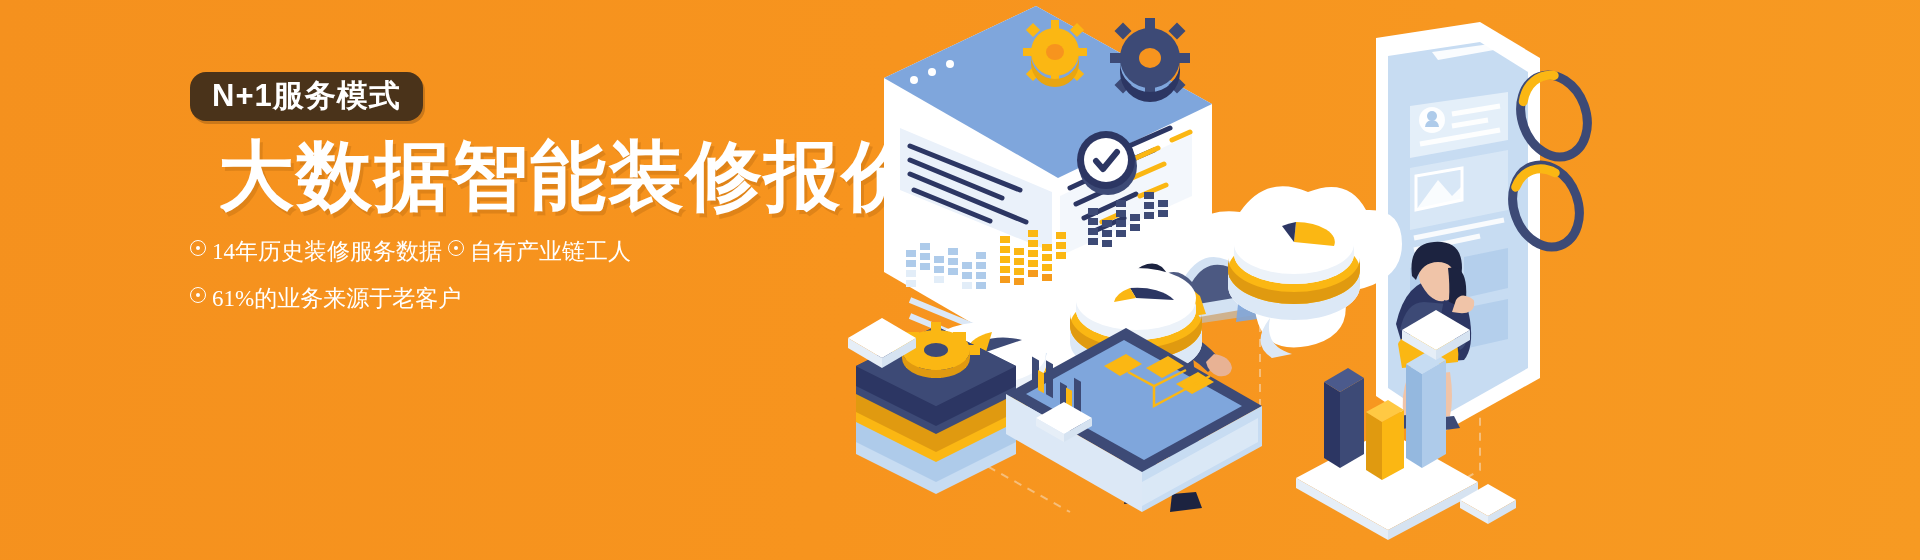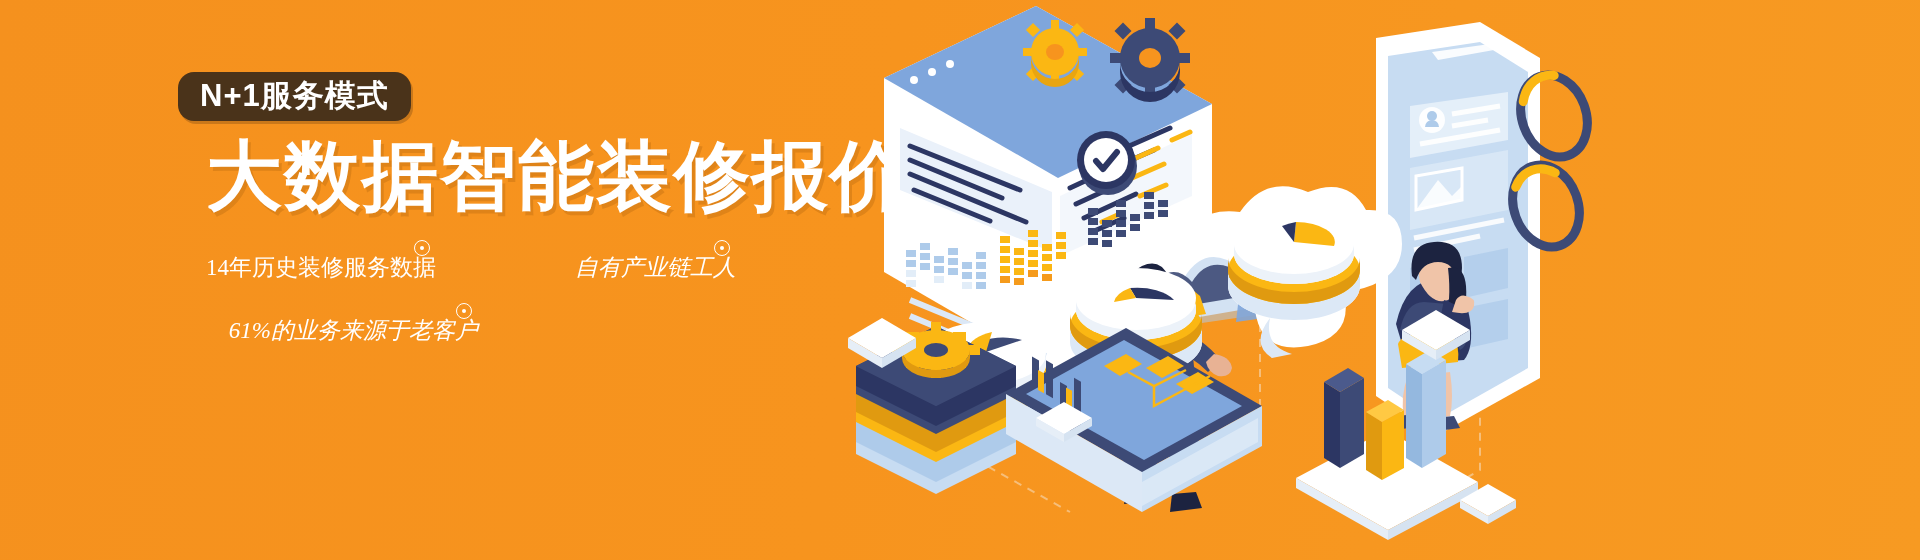--- a/index.html
+++ b/index.html
@@ -8,21 +8,21 @@
     background:#F7941E;
     font-family:"Liberation Sans","DejaVu Sans",sans-serif;
   }
   .banner{
     position:relative;width:1920px;height:560px;
     background:linear-gradient(100deg,#F5911E 0%,#F7941E 45%,#F79A22 100%);
     overflow:hidden;
   }
 
   
-  .copy{position:absolute;left:178px;top:72px;width:760px;}
+  .copy{position:absolute;left:190px;top:72px;width:760px;}
 
   .badge{
     display:inline-block;
     background:#4A331A;
     color:#ffffff;
     border-radius:16px;
     padding:7px 22px 9px 22px;
     font-size:31px;
     font-weight:bold;
     line-height:1.08;
@@ -50,39 +50,38 @@
     width:560px;
   }
   .bullet{
     color:#ffffff;
     font-size:23px;
     line-height:1.0;
     font-family:"Liberation Serif","DejaVu Serif",serif;
     white-space:nowrap;
     margin-bottom:24px;
     display:flex;
-    align-items:flex-end;
-    flex-direction:column;
+    align-items:flex-start;
   }
   .bullet .dot{
     display:inline-block;
     width:14px;height:14px;
     border:1.6px solid #ffffff;
     border-radius:50%;
     margin-right:6px;
     position:relative;
     flex:none;
   }
   .bullet .dot::after{
     content:"";position:absolute;left:50%;top:50%;
     width:4px;height:4px;border-radius:50%;background:#ffffff;
     transform:translate(-50%,-50%);
   }
   .bcol-a{width:258px;}
-  .bcol-b{width:300px;font-style:italic;}
+  .bcol-b{width:300px;}
 
   
   .art{position:absolute;left:840px;top:0;width:1080px;height:560px;}
   .art svg{display:block;}
 </style>
 </head>
 <body>
 
 <div class="banner">
 

